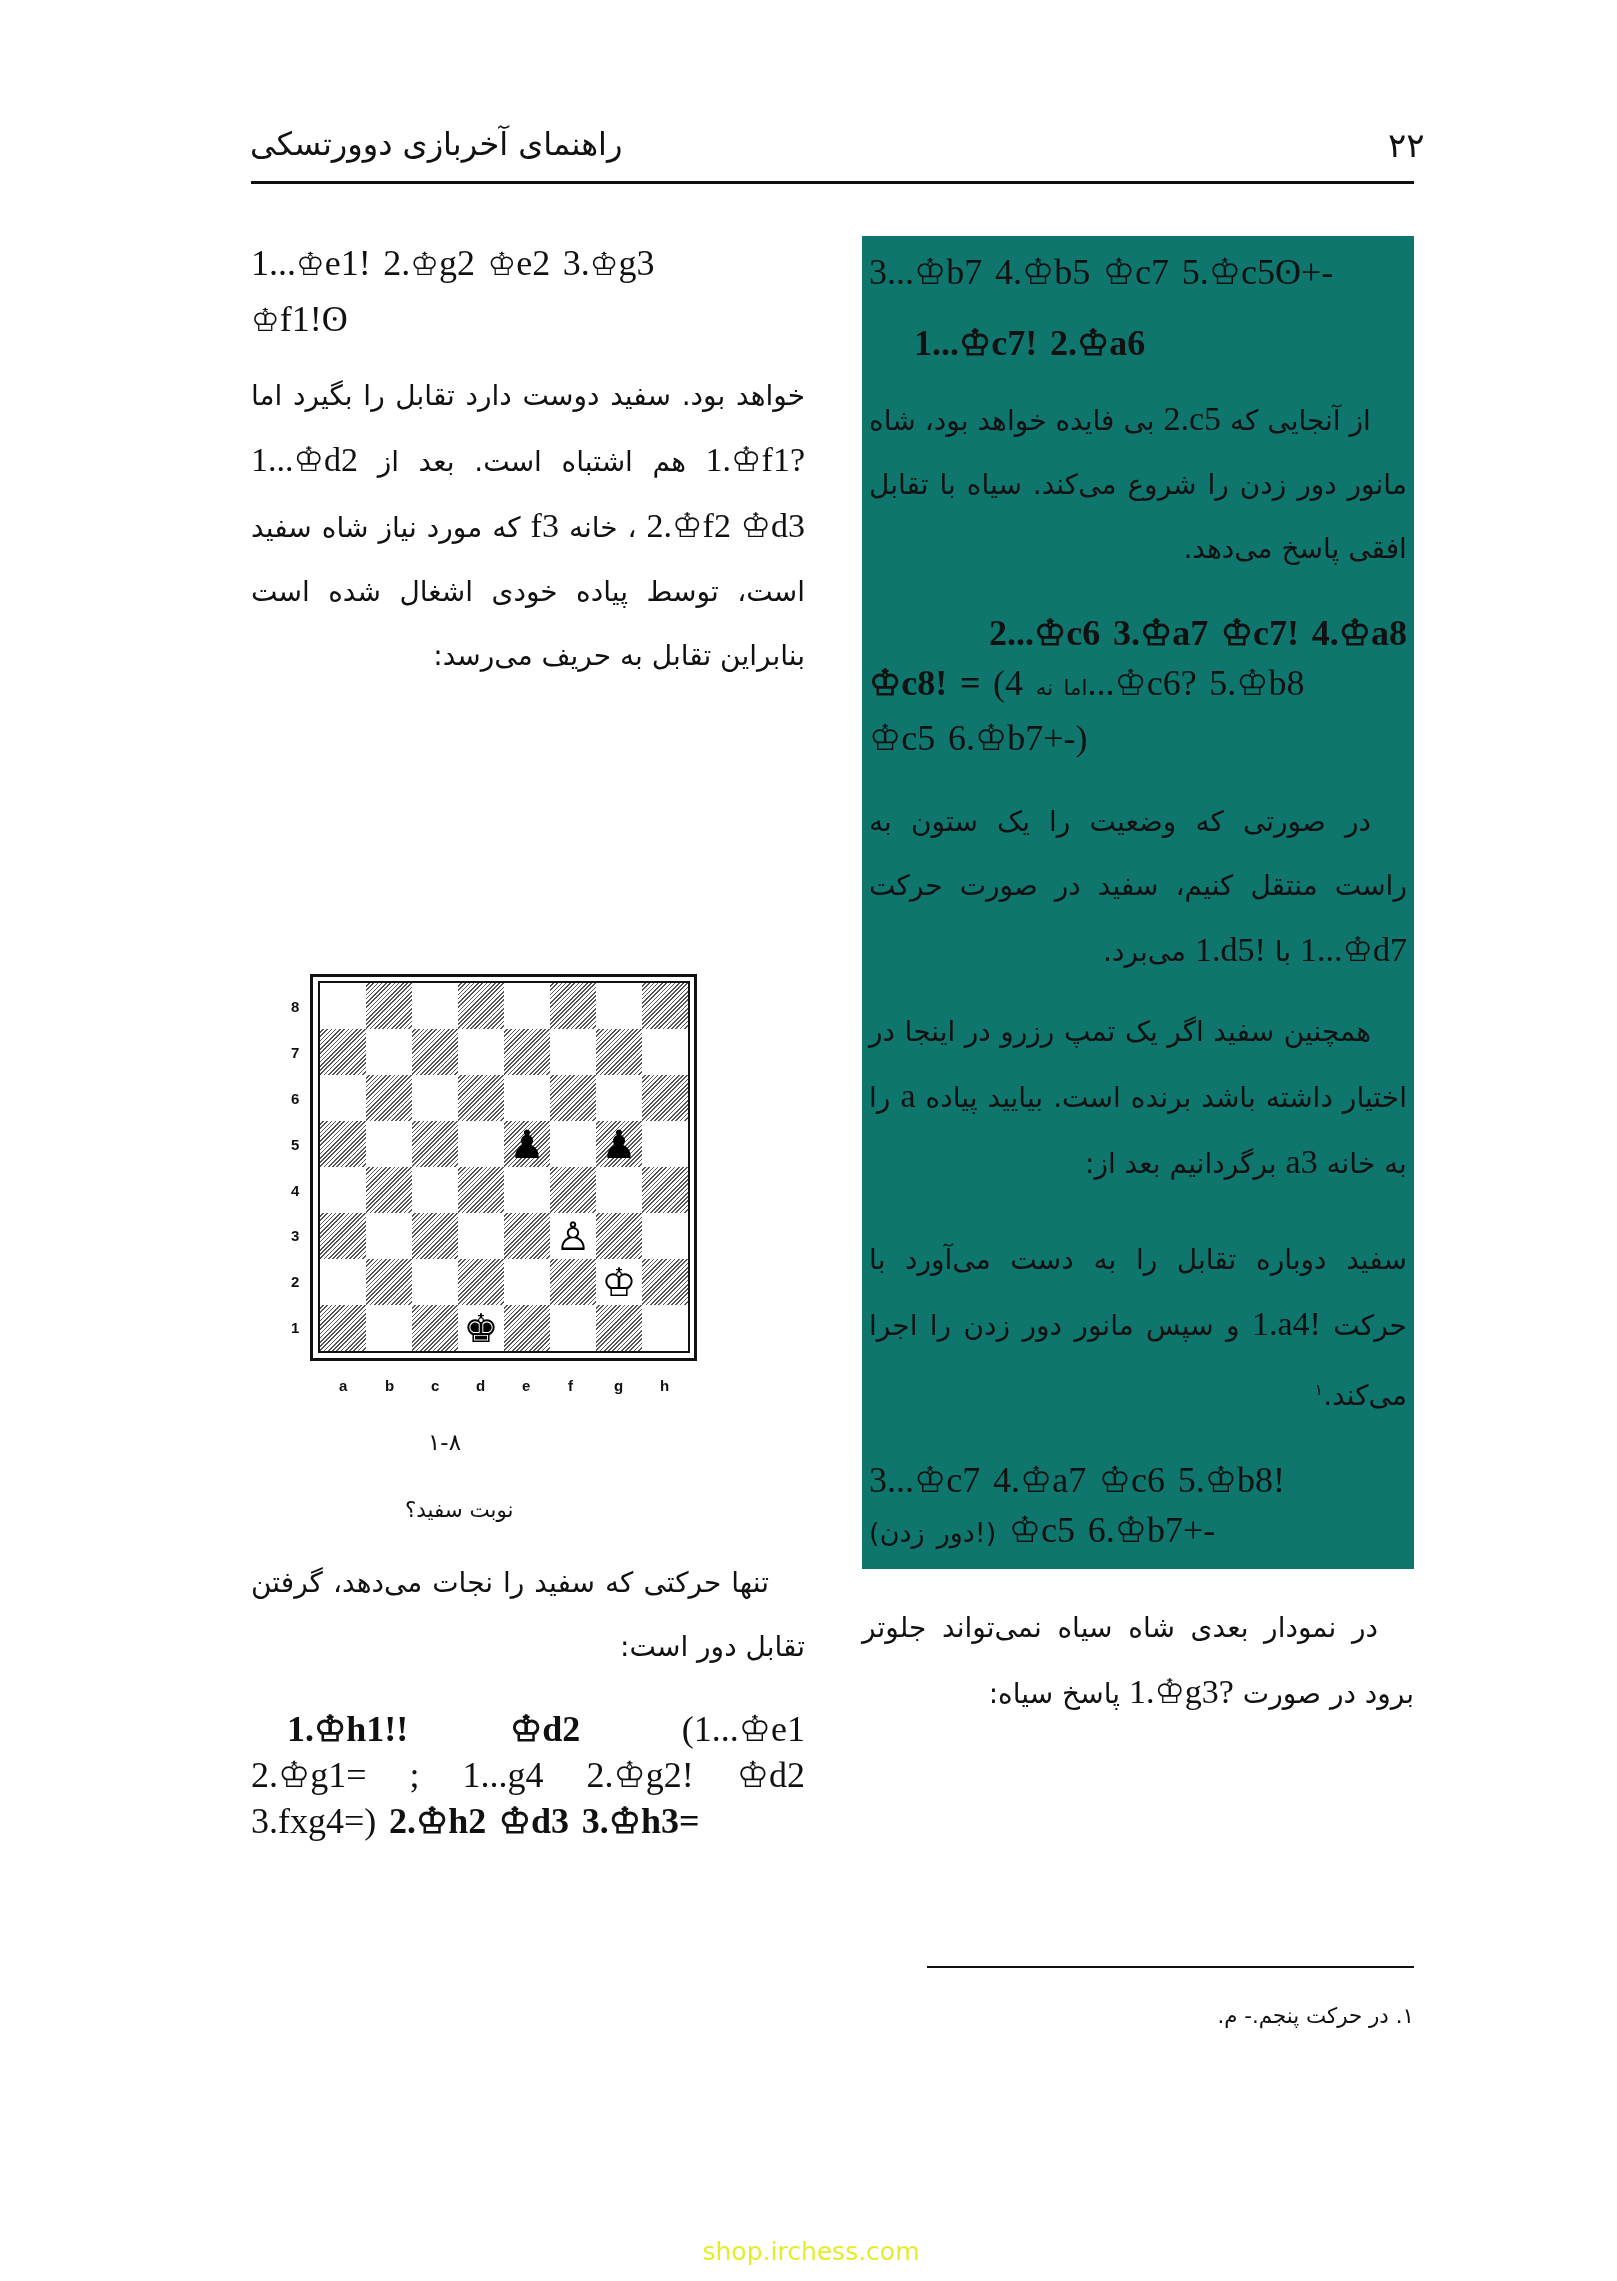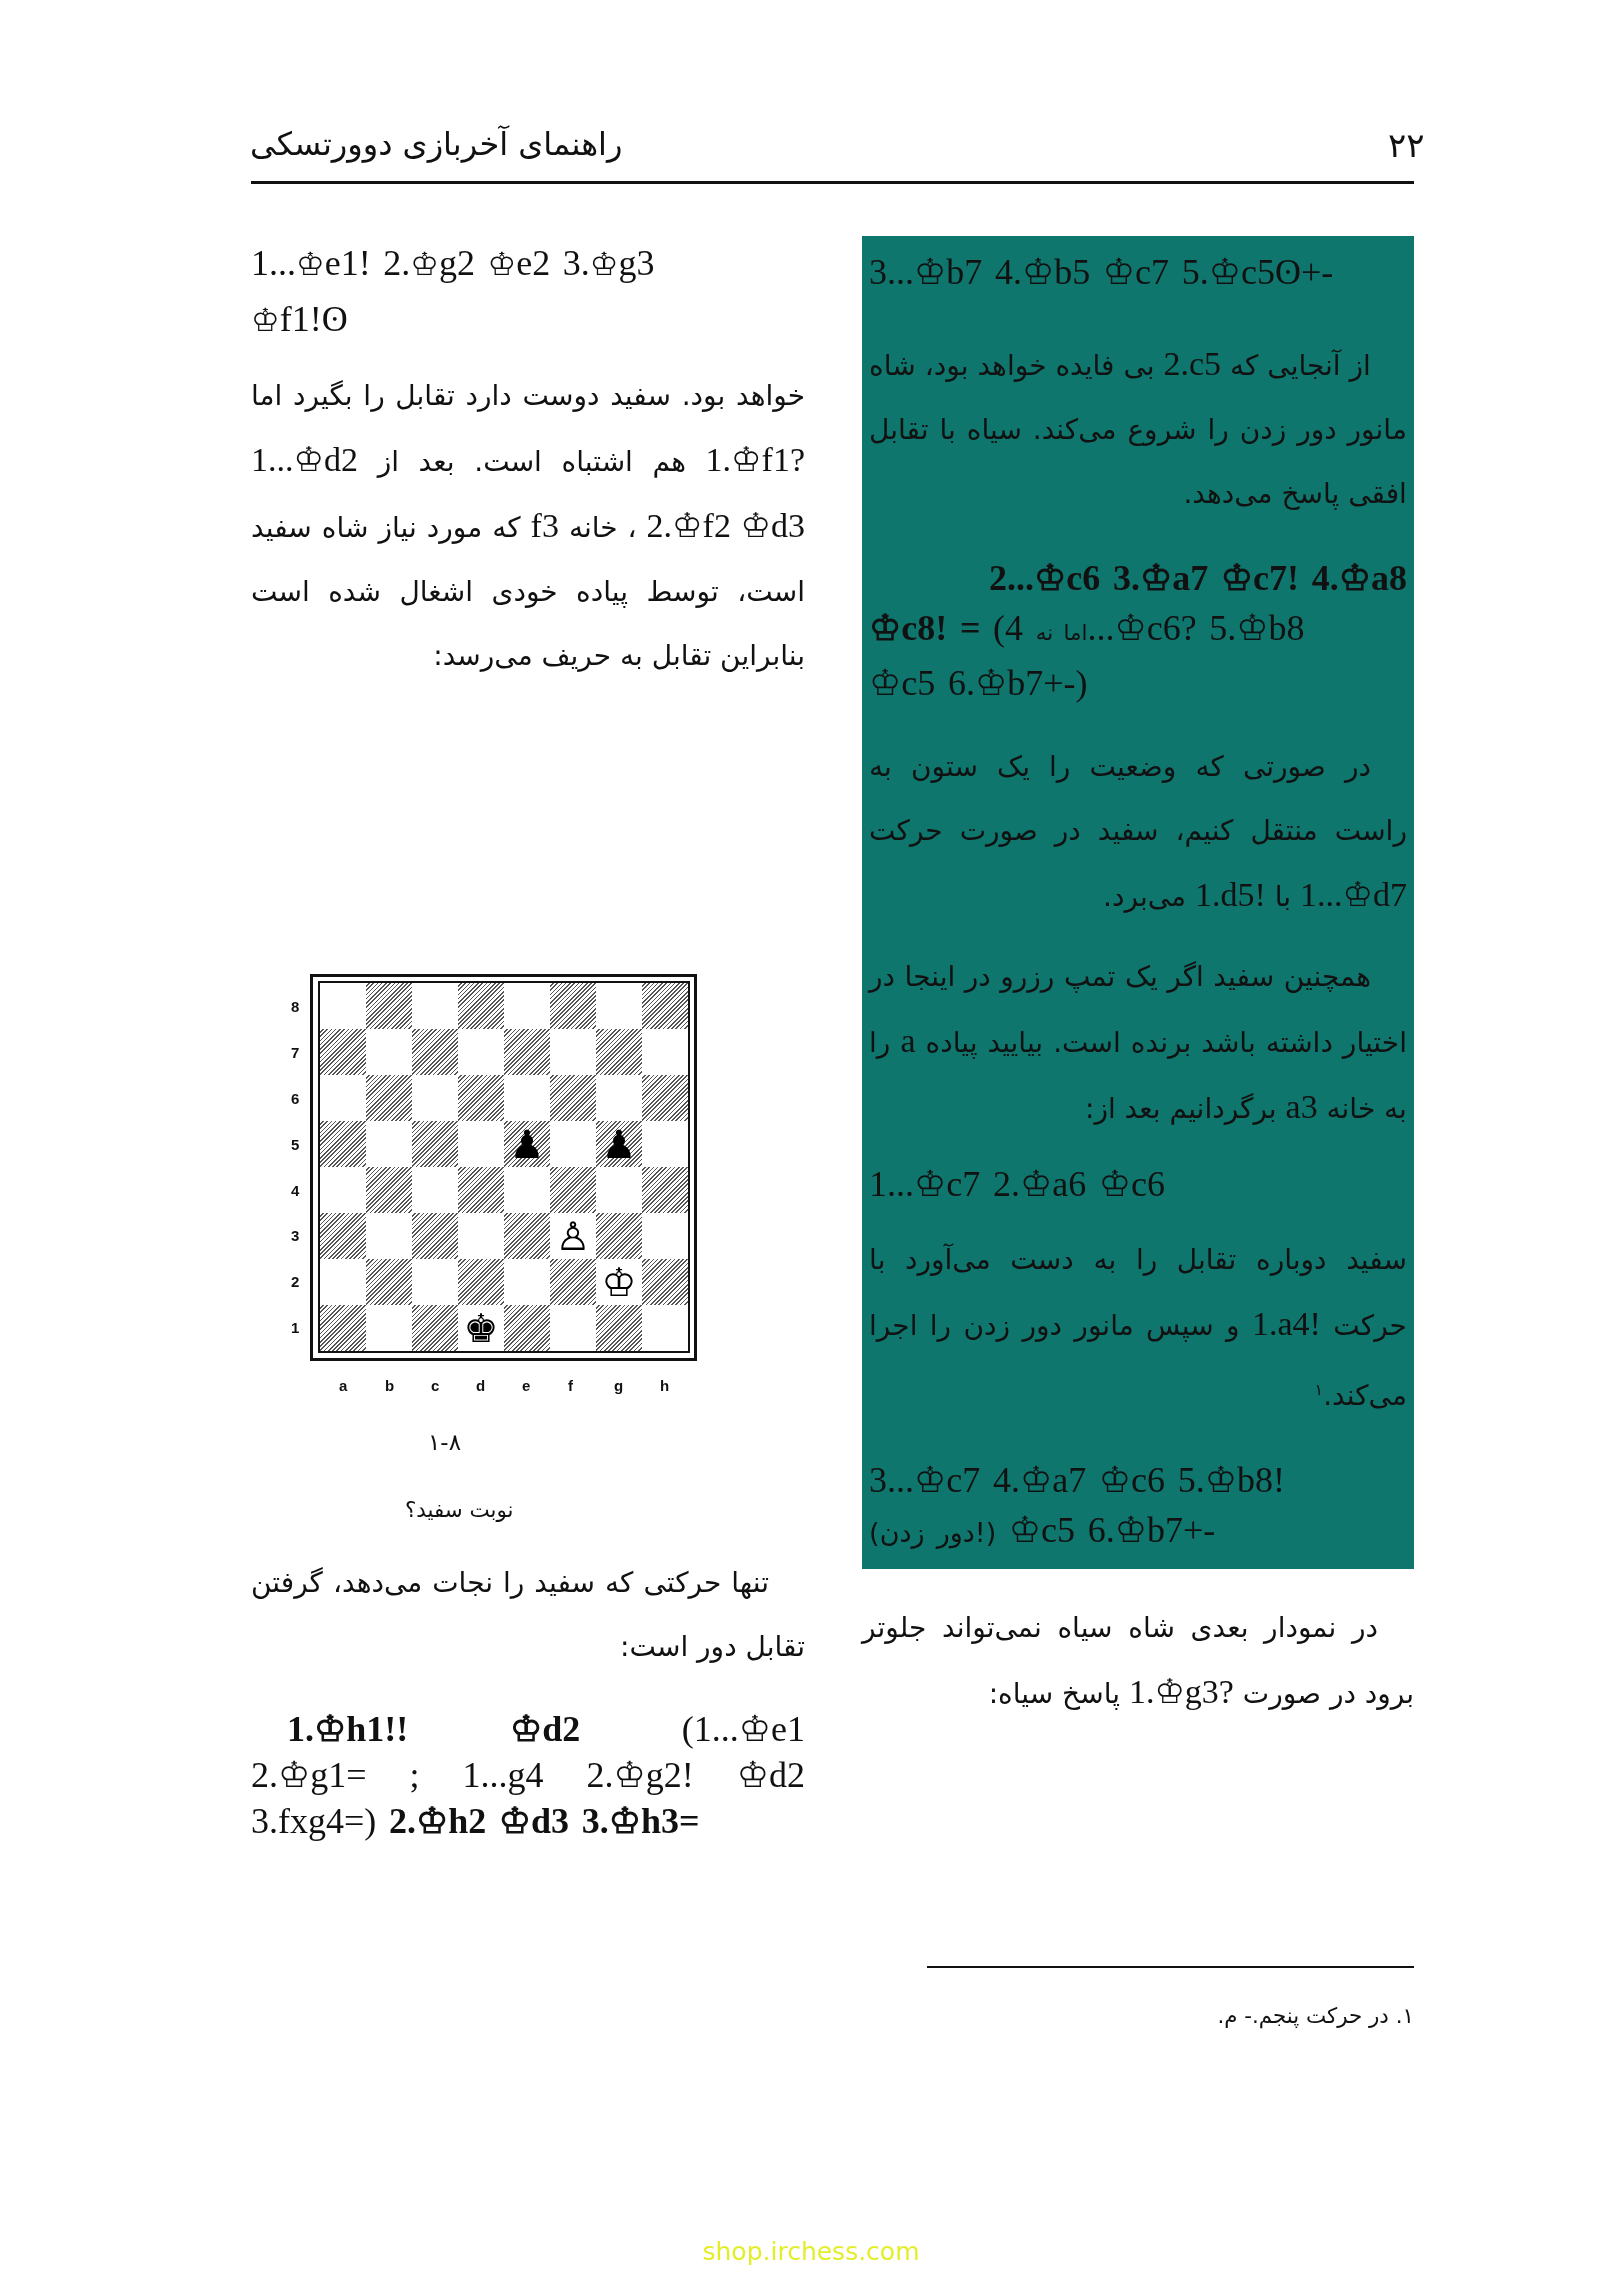--- a/index.html
+++ b/index.html
@@ -182,40 +182,40 @@
   </p>
   <p class="moves" style="line-height:46px;">
     <span>3.fxg4=)</span><b> 2.♔h2 ♔d3 3.♔h3=</b>
   </p>
 </div>
 
 <div class="abs col-right">
   <div class="gray-box">
     <p class="moves">3...♔b7 4.♔b5 ♔c7 5.♔c5ʘ+-</p>
     <div class="gap-s"></div>
+    <p class="moves bold" style="padding-left:45px">1...♔c7! 2.♔a6</p>
     <div class="gap-s"></div>
     <p class="para indent">
       <span>از آنجایی که </span><span class="ltr">2.c5</span><span> بی فایده خواهد بود، شاه مانور دور زدن را شروع می‌کند. سیاه با تقابل افقی پاسخ می‌دهد.</span>
     </p>
     <div class="gap-m"></div>
     <p class="moves bold" style="text-align:right; line-height:50px;">2...♔c6 3.♔a7 ♔c7! 4.♔a8</p>
     <p class="moves" style="line-height:50px;">
       <b>♔c8! = </b><span>(</span><span style="font-family:'DejaVu Sans',sans-serif;font-size:21.4px">اما نه</span><span> 4...♔c6? 5.♔b8</span>
     </p>
     <p class="moves" style="line-height:50px;">♔c5 6.♔b7+-)</p>
     <div class="gap-m"></div>
     <p class="para indent">
       <span>در صورتی که وضعیت را یک ستون به راست منتقل کنیم، سفید در صورت حرکت </span><span class="ltr">1...♔d7</span><span> با </span><span class="ltr">1.d5!</span><span> می‌برد.</span>
     </p>
     <div class="gap-s"></div>
     <p class="para indent">
       <span>همچنین سفید اگر یک تمپ رزرو در اینجا در اختیار داشته باشد برنده است. بیایید پیاده </span><span class="ltr">a</span><span> را به خانه </span><span class="ltr">a3</span><span> برگردانیم بعد از:</span>
     </p>
     <div class="gap-s"></div>
-    <p class="moves">1...♔c7 2.♔a6 ♔c6</p>
     <div class="gap-s"></div>
     <p class="para">
       <span>سفید دوباره تقابل را به دست می‌آورد با حرکت </span><span class="ltr">1.a4!</span><span> و سپس مانور دور زدن را اجرا می‌کند.</span><sup style="font-size:16px">۱</sup>
     </p>
     <div class="gap-m"></div>
     <p class="moves" style="line-height:50px;">3...♔c7 4.♔a7 ♔c6 5.♔b8!</p>
     <p class="moves" style="line-height:50px;">
       <span style="font-family:'DejaVu Sans',sans-serif;font-size:27px">(دور زدن!)</span><span> ♔c5 6.♔b7+-</span>
     </p>
   </div>

